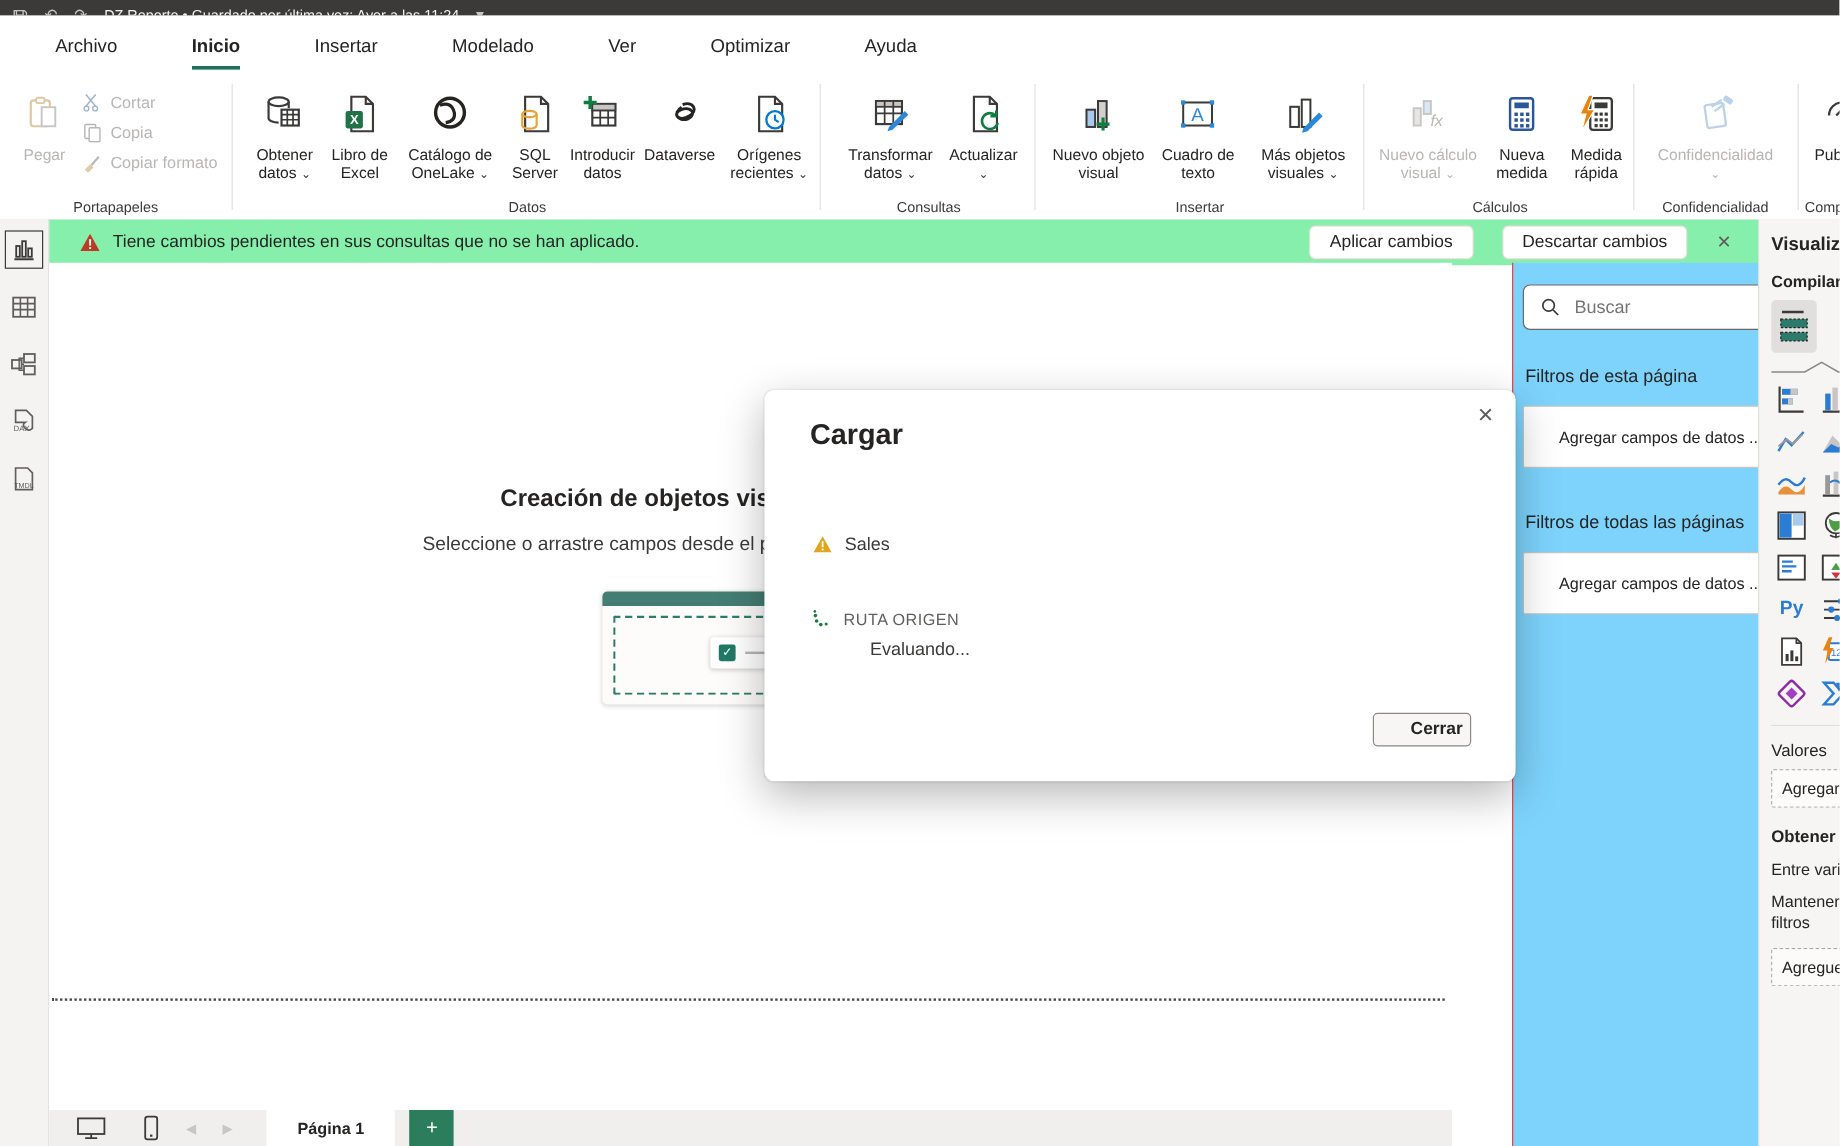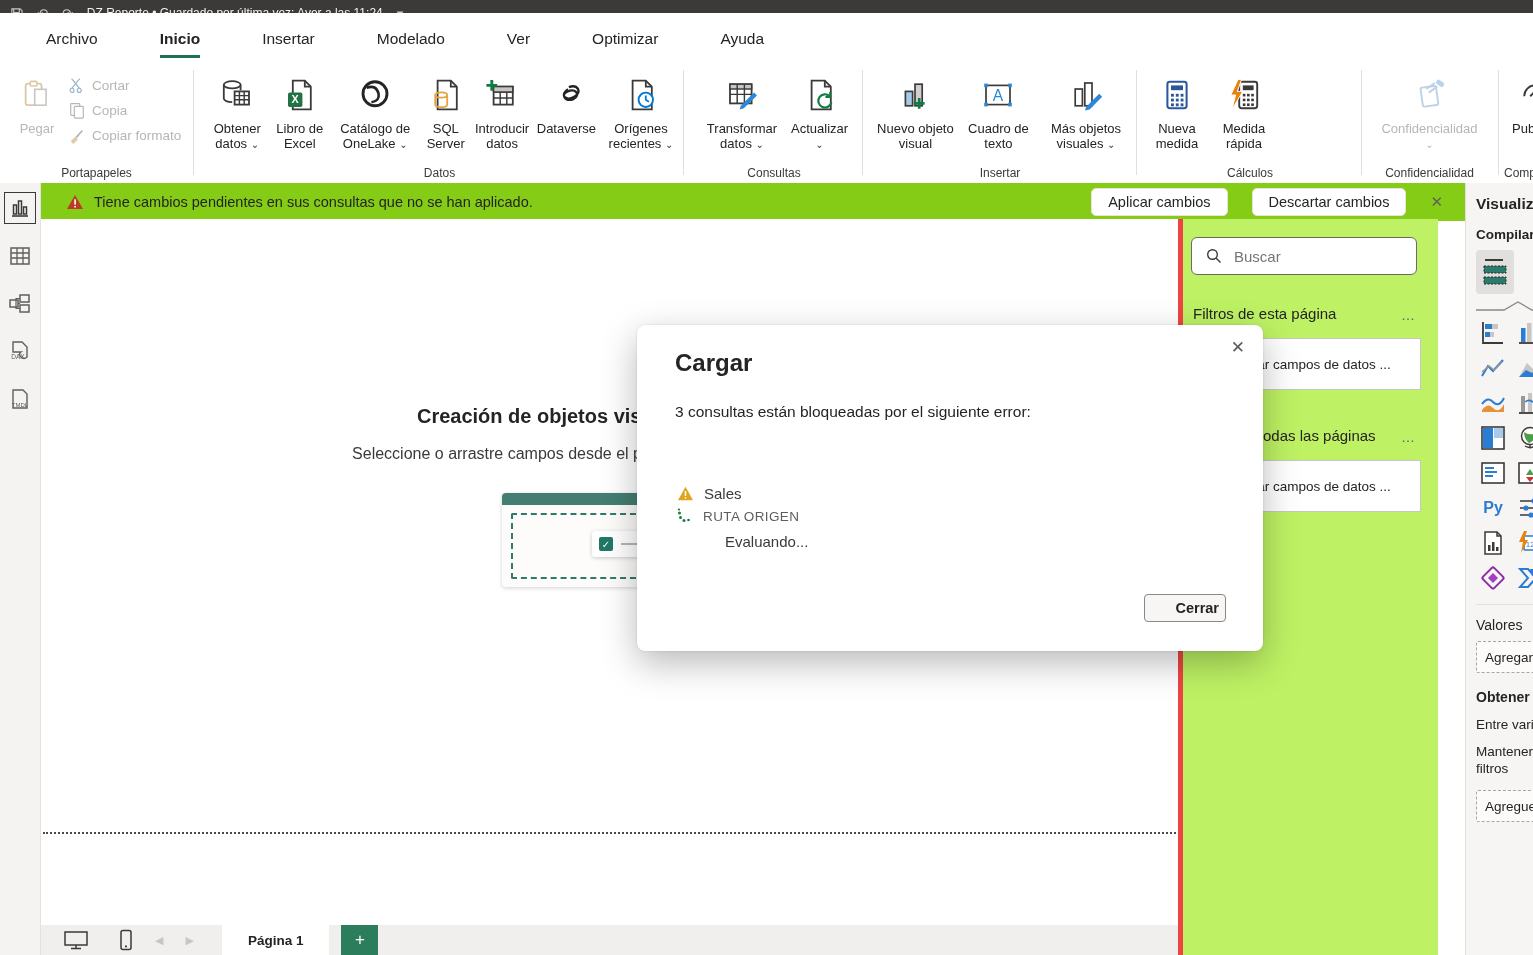--- a/index.html
+++ b/index.html
@@ -25,21 +25,21 @@
   .rbtn .ic{height:46px;display:flex;align-items:center;justify-content:center;}
   .rbtn .lbl{font-size:13px;line-height:1.18;margin-top:3px;}
   .rbtn.w92{max-width:94px;}
   .rbtn.w84{max-width:86px;}
   .caret{font-size:10px;color:#3b3a39;}
   .dis .lbl,.dis .caret{color:#b8b6b4;}
   .smallbtns{display:flex;flex-direction:column;gap:7px;margin-top:6px;}
   .sbtn{display:flex;align-items:center;gap:6px;font-size:13.5px;color:#b8b6b4;}
   .pegar{width:56px;justify-content:space-between;}
   
-  .warnbar{position:absolute;left:40px;top:183px;width:1425px;height:38px;background:#84cc16;display:flex;align-items:center;}
+  .warnbar{position:absolute;left:40px;top:183px;width:1425px;height:38px;background:#86efac;display:flex;align-items:center;}
   .warn-tri{width:18px;height:16px;margin-left:26px;}
   .warn-msg{font-size:14.5px;margin-left:10px;flex:1;}
   .warn-btn{background:#fff;border:1px solid #f0e0db;border-radius:5px;font-size:14.5px;padding:5px 16px;margin-right:24px;cursor:pointer;font-family:inherit;color:#252423;}
   .warn-close{font-size:15px;color:#605e5c;margin-right:22px;cursor:pointer;}
   
   .sidebar{position:absolute;left:0;top:183px;width:40px;bottom:0;background:#f5f3f1;border-right:1px solid #e4e2e0;}
   .side-ic{width:26px;height:26px;margin:12px auto 22px auto;display:flex;align-items:center;justify-content:center;cursor:pointer;}
   .side-ic.sel{outline:1.5px solid #3b3a39;outline-offset:2px;}
   
   .canvas{position:absolute;left:41px;top:219px;width:1169px;bottom:30px;background:#fff;overflow:hidden;}
@@ -53,21 +53,21 @@
   .mini-check{width:14px;height:14px;background:#217867;border-radius:2px;color:#fff;font-size:10px;display:flex;align-items:center;justify-content:center;}
   .mini-line{width:44px;height:2px;background:#b8b6b4;}
   .page-dotted{position:absolute;left:2px;right:6px;top:613px;border-top:2px dotted #4a4a4a;}
   
   .bottombar{position:absolute;left:41px;bottom:0;width:1169px;height:30px;background:#f1efed;display:flex;align-items:center;}
   .bb-ic{margin-left:22px;cursor:pointer;display:flex;align-items:center;}
   .bb-arrow{font-size:11px;color:#c8c6c4;margin-left:22px;}
   .page-tab{margin-left:28px;height:30px;display:flex;align-items:center;background:#fff;padding:0 26px;font-size:13.5px;font-weight:bold;cursor:pointer;}
   .add-page{margin-left:12px;width:37px;height:30px;background:#2c7d5c;color:#fff;font-size:17px;display:flex;align-items:center;justify-content:center;cursor:pointer;}
   
-  .filters{position:absolute;left:1178px;top:219px;width:255px;bottom:0;background:#bef264;border-left:5px solid #ef4444;}
+  .filters{position:absolute;left:1260px;top:219px;width:255px;bottom:0;background:#7dd3fc;border-left:1px solid #ef4444;}
   .searchbox{position:absolute;left:8px;top:18px;width:224px;height:36px;border:1px solid #6b6966;border-radius:6px;display:flex;align-items:center;background:#fff;}
   .searchbox input{border:none;outline:none;font-size:15px;font-family:inherit;color:#3b3a39;width:150px;background:transparent;}
   .f-head{position:absolute;left:10px;font-size:15px;color:#252423;white-space:nowrap;}
   .f-more{position:absolute;right:22px;color:#605e5c;font-size:14px;letter-spacing:1px;cursor:pointer;}
   .dropbox{position:absolute;left:8px;width:228px;height:50px;border:1px solid #c8c6c4;border-radius:2px;background:#fff;display:flex;align-items:center;justify-content:center;font-size:13.5px;color:#252423;white-space:nowrap;overflow:hidden;}
   
   .vizpanel{position:absolute;left:1465px;top:183px;width:250px;bottom:0;background:#f7f5f3;border-left:1px solid #e1dfdd;padding-left:10px;box-sizing:border-box;}
   .viz-h{font-size:15.5px;font-weight:bold;margin-top:12px;white-space:nowrap;}
   .viz-build{font-size:13.5px;font-weight:bold;margin-top:14px;white-space:nowrap;}
   .build-box{width:38px;height:44px;background:#e1dfdd;border-radius:4px;margin-top:8px;display:flex;align-items:center;justify-content:center;cursor:pointer;}
@@ -79,21 +79,21 @@
   .viz-sec{font-size:14px;margin-top:12px;white-space:nowrap;}
   .viz-dash{margin-top:8px;width:210px;height:32px;border:1px dashed #a8a6a4;border-radius:2px;background:#fcfbfa;display:flex;align-items:center;padding-left:8px;font-size:13.5px;white-space:nowrap;overflow:hidden;box-sizing:border-box;}
   .viz-bold{font-weight:bold;font-size:14px;margin-top:16px;white-space:nowrap;}
   .viz-line{font-size:13.5px;margin-top:12px;white-space:nowrap;}
   .viz-line2{font-size:13.5px;margin-top:2px;white-space:nowrap;}
   
   .overlay-dialog{position:absolute;left:637px;top:325px;width:626px;height:326px;background:#fff;border-radius:8px;box-shadow:0 12px 36px rgba(0,0,0,.28),0 0 2px rgba(0,0,0,.15);}
   .dlg-close{position:absolute;right:18px;top:12px;font-size:17px;color:#605e5c;cursor:pointer;}
   .dlg-title{position:absolute;left:38px;top:24px;font-size:24px;font-weight:bold;}
   .dlg-msg{position:absolute;left:38px;top:78px;font-size:15.5px;}
-  .dlg-item1{position:absolute;left:40px;top:120px;display:flex;align-items:center;gap:10px;font-size:15px;color:#3b3a39;margin-top:40px;}
+  .dlg-item1{position:absolute;left:40px;top:120px;display:flex;align-items:center;gap:10px;font-size:15px;color:#3b3a39;}
   .dlg-item1-detail{position:absolute;left:88px;top:148px;font-size:15px;}
   .dlg-item2{position:absolute;left:40px;top:183px;display:flex;align-items:center;gap:10px;font-size:13.5px;color:#605e5c;letter-spacing:.4px;}
   .dlg-item2-status{position:absolute;left:88px;top:208px;font-size:15px;color:#3b3a39;}
   .dlg-btn{position:absolute;right:37px;bottom:29px;width:82px;height:28px;background:#f7f6f5;border:1px solid #8a8886;border-radius:4px;font-size:14.5px;font-weight:bold;font-family:inherit;color:#252423;cursor:pointer;text-align:right;}
   svg{display:block;}
 </style>
 </head>
 <body>
 
 <div class="titlebar">
@@ -315,20 +315,30 @@
             </svg>
         </span>
         <span class="lbl"><span>Más objetos visuales</span> <span class="caret">⌄</span></span>
       </div>
     </div>
     <div class="glabel">Insertar</div>
   </div>
 
   <div class="rgroup" style="left:1139px;width:222px">
     <div class="rrow" style="left:4px">
+      <div class="rbtn w92 dis">
+        <span class="ic">
+          <svg width="36" height="36" viewBox="0 0 30 30">
+              <rect x="5" y="11" width="5" height="12" fill="#e8e6e4" stroke="#c8c6c4" stroke-width="1.3"></rect>
+              <rect x="12" y="6" width="5" height="9" fill="#d8e7f5" stroke="#c8c6c4" stroke-width="1.3"></rect>
+              <text x="21" y="23" font-size="11" font-style="italic" fill="#b8b6b4" text-anchor="middle">fx</text>
+            </svg>
+        </span>
+        <span class="lbl"><span>Nuevo cálculo visual</span> <span class="caret">⌄</span></span>
+      </div>
       <div class="rbtn" style="max-width:62px">
         <span class="ic">
           <svg width="36" height="36" viewBox="0 0 30 30">
               <rect x="7" y="4" width="16" height="22" rx="2" stroke="#2b579a" fill="#fff" stroke-width="1.7"></rect>
               <rect x="10" y="7" width="10" height="4" fill="#2b579a"></rect>
               <g fill="#2b579a">
                 <rect x="10" y="14" width="2.4" height="2.4"></rect>
                 <rect x="14" y="14" width="2.4" height="2.4"></rect>
                 <rect x="18" y="14" width="2.4" height="2.4"></rect>
                 <rect x="10" y="18" width="2.4" height="2.4"></rect>
@@ -632,21 +642,20 @@
   <div class="viz-bold">Obtener detalles</div>
   <div class="viz-line">Entre varios informes</div>
   <div class="viz-line">Mantener todos los</div>
   <div class="viz-line2">filtros</div>
   <div class="viz-dash" style="margin-top:14px">Agregue campos de obtención de detalles aquí</div>
 </div>
 
 <div class="overlay-dialog">
   <span class="dlg-close">✕</span>
   <div class="dlg-title">Cargar</div>
-  <div class="dlg-msg">3 consultas están bloqueadas por el siguiente error:</div>
   <div class="dlg-item1">
     <svg width="17" height="15" viewBox="0 0 20 18">
         <path d="M10 1 L19 17 H1 z" fill="#e0a51e"></path>
         <rect x="9.1" y="6" width="1.8" height="6" fill="#fff"></rect>
         <rect x="9.1" y="13.4" width="1.8" height="1.8" fill="#fff"></rect>
       </svg>
     <span>Sales</span>
   </div>
   <div class="dlg-item2">
     <svg width="16" height="16" viewBox="0 0 16 16">

